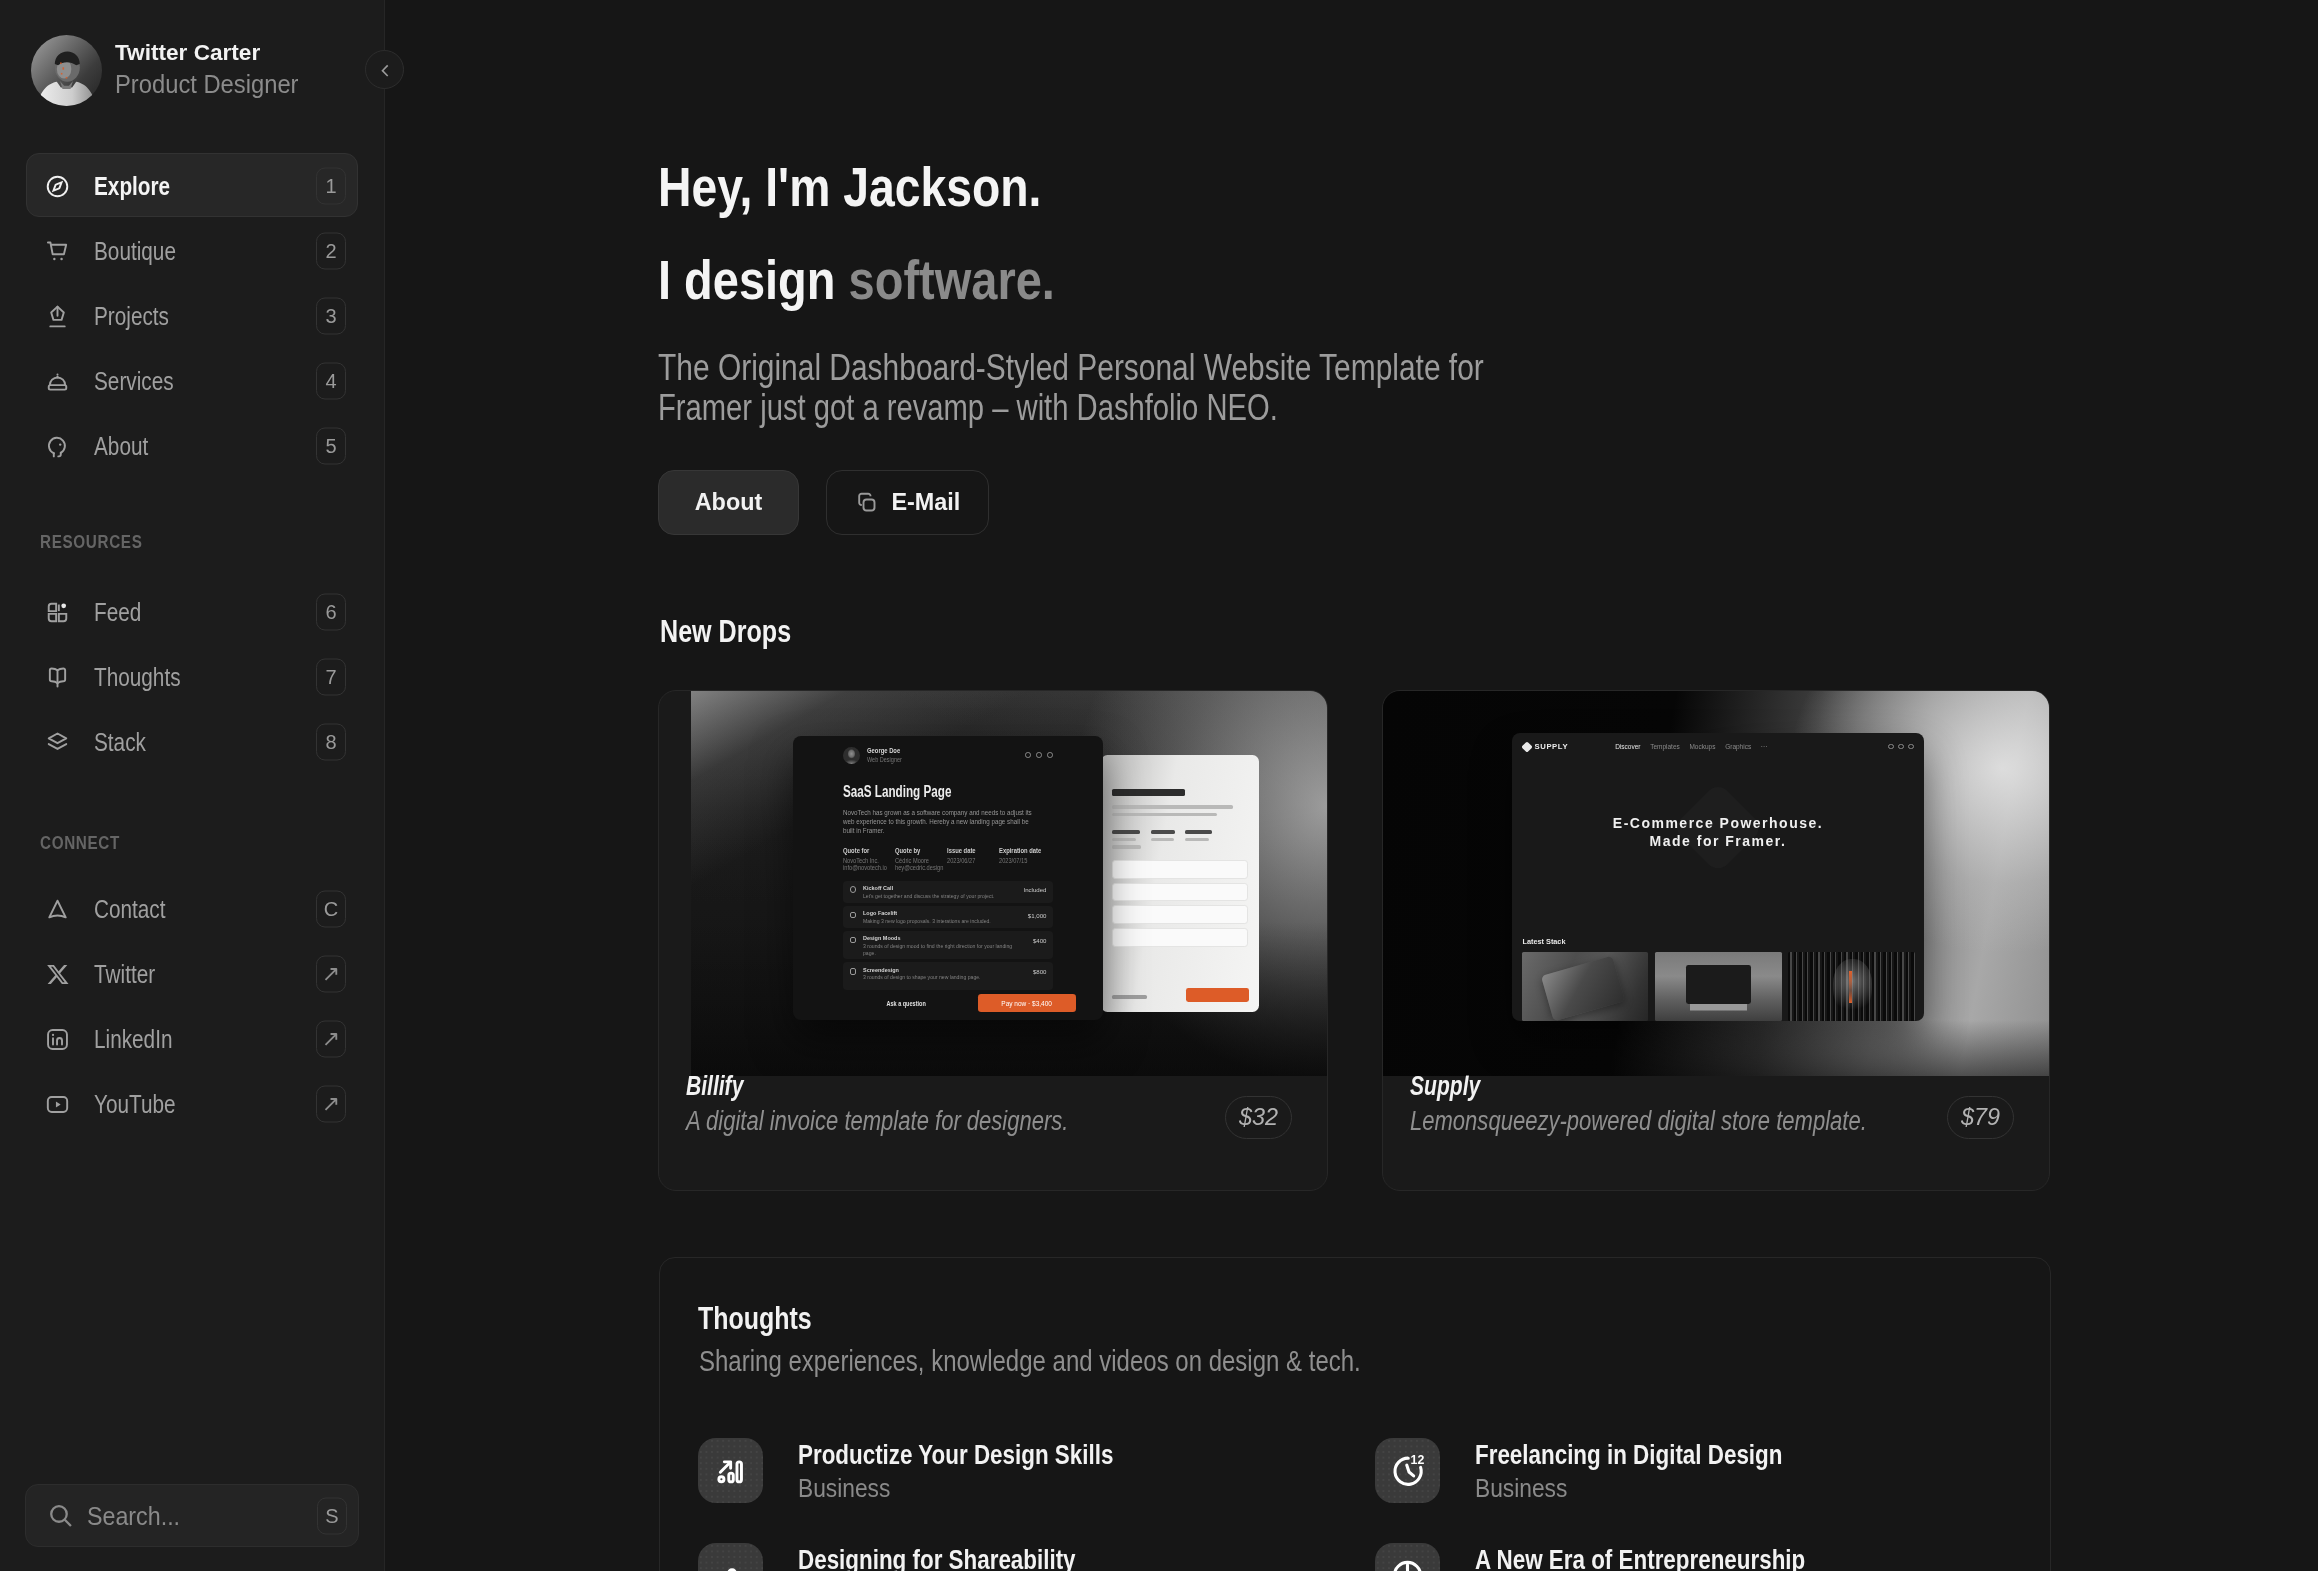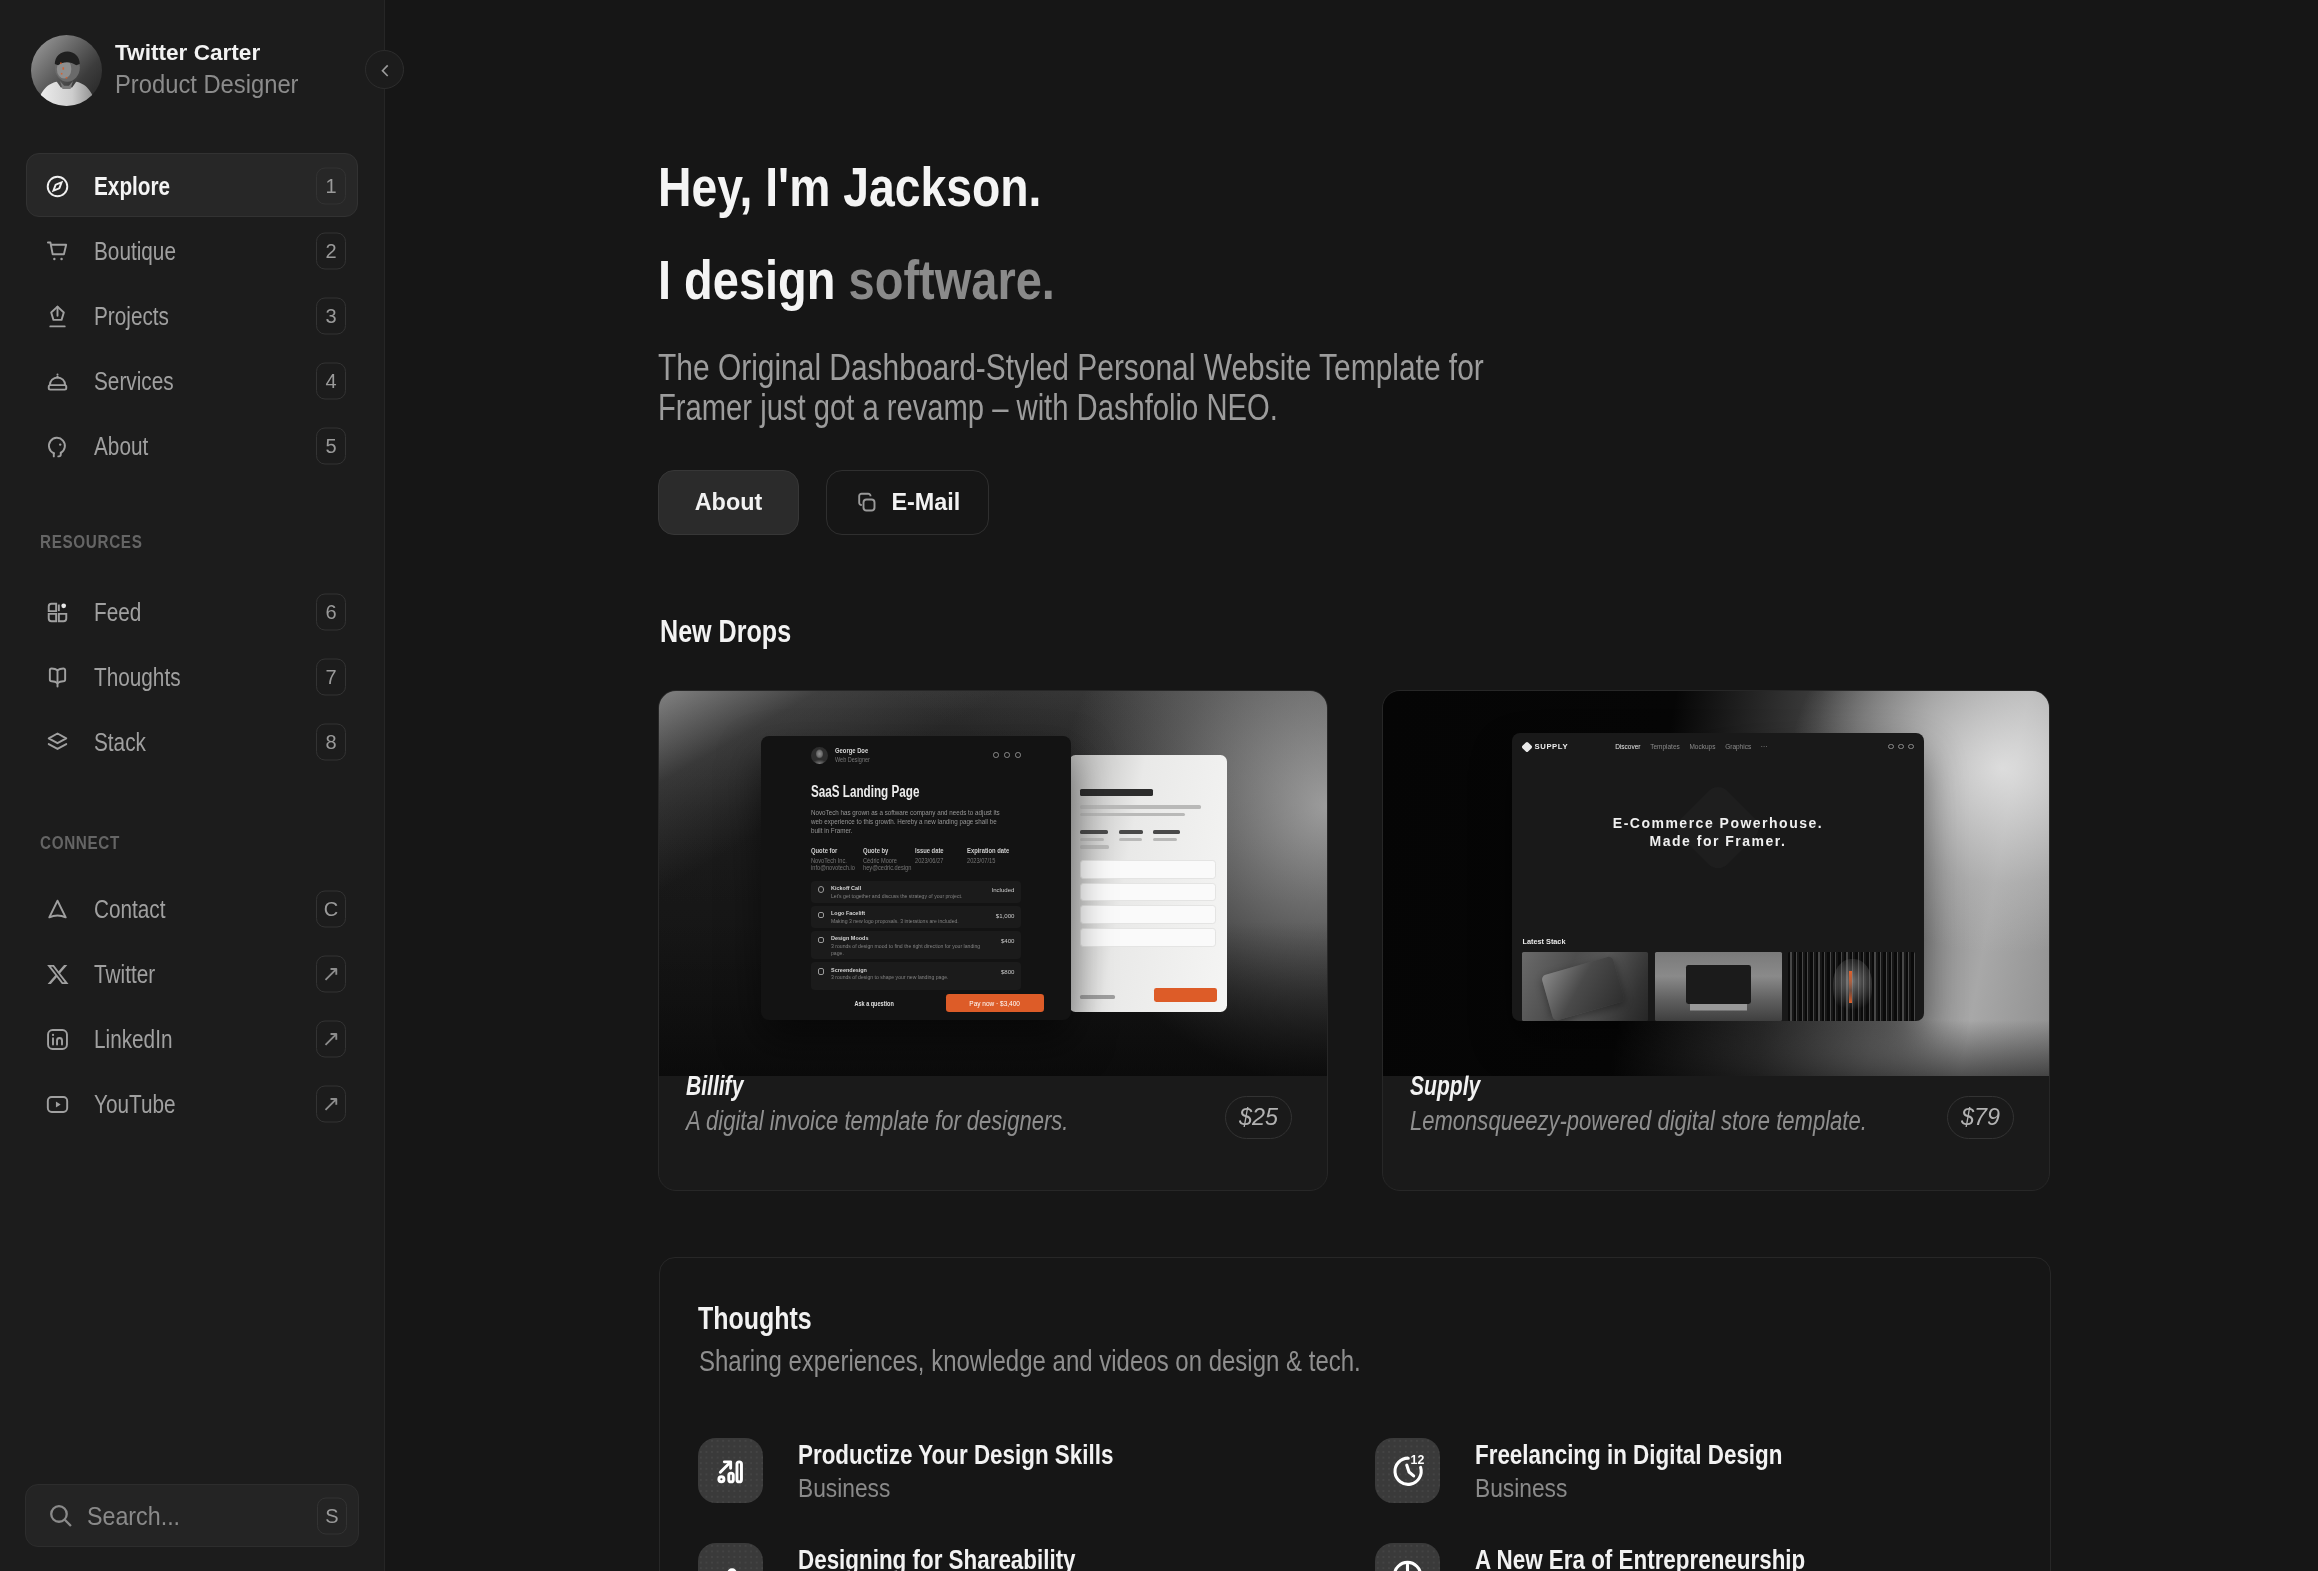--- a/index.html
+++ b/index.html
@@ -33,21 +33,21 @@
 h1.hero { position:absolute; left:0; top:140px; font-size:56px; line-height:93px; font-weight:bold; color:#f4f4f4; }
 h1.hero .gr { color:#8a8a8a; }
 .sub { position:absolute; left:0; top:348px; font-size:37px; line-height:40px; color:#9c9c9c; }
 .btns { position:absolute; left:0; top:470px; display:flex; gap:27.4px; }
 .btn { height:65px; border-radius:16px; display:flex; align-items:center; justify-content:center; font-size:23.4px; font-weight:bold; color:#f2f2f2; }
 .btn.primary { width:141px; background:#2b2b2b; border:0.8px solid #373737; }
 .btn.ghost { width:163px; border:0.8px solid #2f2f2f; gap:12px; }
 .h2 { position:absolute; left:1.6px; font-size:31px; font-weight:bold; color:#f2f2f2; }
 .h2 .scl2 { display:inline-block; transform:scaleX(0.81); transform-origin:0 0; white-space:nowrap; }
 .card { position:absolute; top:690px; width:670px; height:501px; border:0.8px solid #272727; border-radius:18px; background:#1a1a1a; overflow:hidden; }
-.card.c1 { left:0; }
+.card.c1 { left:0;padding-left:32px; }
 .card.c2 { left:724px; width:668px; }
 .cimg { position:relative; width:100%; height:385px; overflow:hidden; }
 .cfoot { position:absolute; left:0; top:365px; width:100%; height:116px;font-style:italic; }
 .cfoot .tt { position:absolute; left:27.4px; top:15.3px; font-size:27px; font-weight:bold; color:#f2f2f2; transform:scaleX(0.78); transform-origin:0 0; }
 .cfoot .ds { position:absolute; left:27.4px; top:50px; font-size:27px; color:#8f8f8f; white-space:nowrap; transform:scaleX(0.816); transform-origin:0 0; }
 .pill { position:absolute; right:35px; top:40px; height:43px; padding:0 13px; border:0.8px solid #333; border-radius:22px; display:flex; align-items:center; font-size:23.4px; color:#b2b2b2; }
 
 .img-billify { background:
   radial-gradient(50% 90% at 100% 30%, rgba(185,185,185,0.8) 0%, rgba(130,130,130,0.5) 48%, rgba(0,0,0,0) 80%),
   linear-gradient(150deg, rgba(165,165,165,0.7) 0%, rgba(105,105,105,0.3) 12%, rgba(0,0,0,0) 26%),
@@ -247,21 +247,21 @@
               <div class="q">Ask a question</div>
               <div class="iv-btn">Pay now · $3,400</div>
             </div>
       </div>
     </div>
     <div class="cfoot">
           <div>
             <div class="tt">Billify</div>
             <div class="ds">A digital invoice template for designers.</div>
           </div>
-          <div class="pill">$25</div>
+          <div class="pill">$32</div>
         </div>
   </div>
   <div class="card c2">
     <div class="cimg img-supply">
       <div class="panel mock">
         <div class="sp-nav">
           <div class="sp-logo">
                 <i></i>
                 <b>SUPPLY</b>
               </div>

